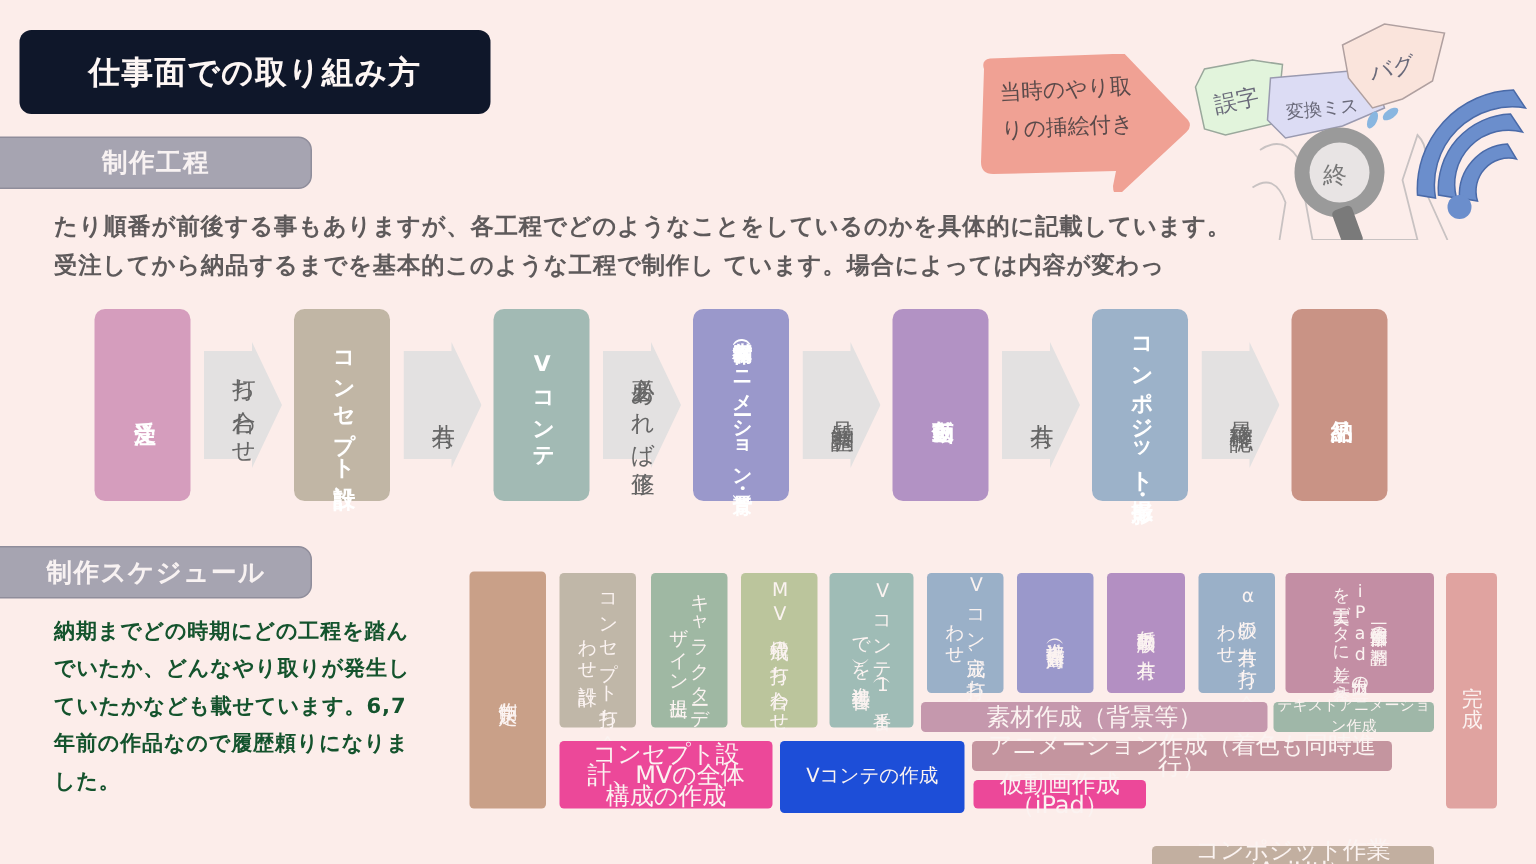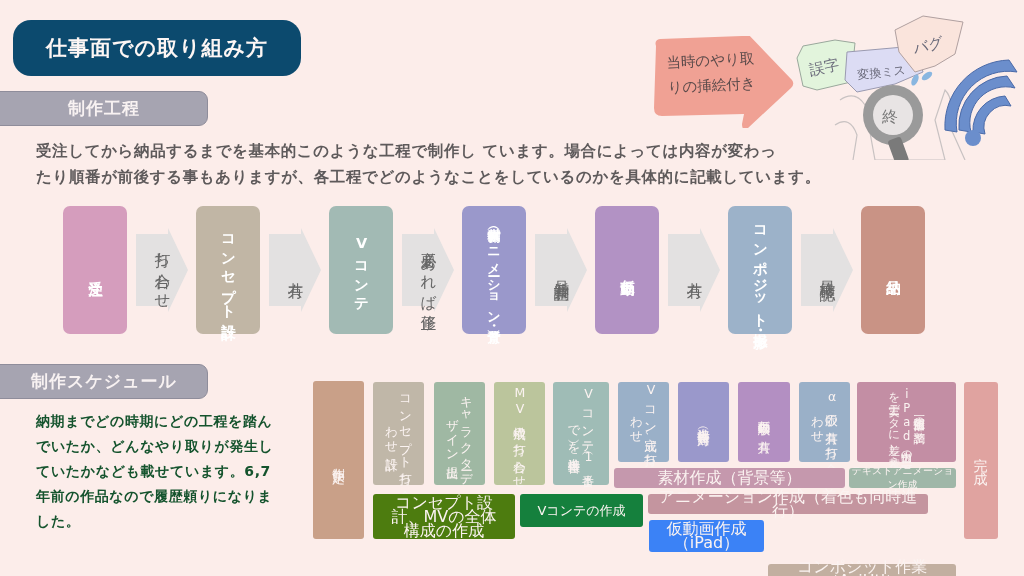--- a/index.html
+++ b/index.html
@@ -7,22 +7,22 @@
   body {
     background: #fcedea;
     font-family: "DejaVu Sans", "Liberation Sans", sans-serif;
     color: #5f5b5c;
     position: relative;
   }
   .abs { position: absolute; }
 
   
   .title-pill {
-    left: 13px; top: 20px; width: 288px; height: 56px;
-    background: #0c4a6e; border-radius: 18px;
+    left: 13px; top: 20px; width: 314px; height: 56px;
+    background: #0f172a; border-radius: 8px;
     color: #fdf6f4; font-size: 21px; font-weight: bold;
     display: flex; align-items: center; justify-content: center;
     letter-spacing: 1px;
   }
   .section-pill {
     left: -10px; width: 218px; height: 35px;
     background: #a6a4b1; border: 1px solid #8f8d9b; border-radius: 9px;
     color: #f8f2f2; font-size: 17px; font-weight: bold;
     display: flex; align-items: center; justify-content: center;
     padding-left: 10px; letter-spacing: 1px;
@@ -81,22 +81,22 @@
   }
 </style>
 </head>
 <body>
 
 <div class="abs title-pill">仕事面での取り組み方</div>
 
 <div class="abs section-pill" style="top:91px;">制作工程</div>
 
 <div class="abs intro-text">
+  <div>たり順番が前後する事もありますが、各工程でどのようなことをしているのかを具体的に記載しています。</div>
   <div>受注してから納品するまでを基本的このような工程で制作し ています。場合によっては内容が変わっ</div>
-  <div>たり順番が前後する事もありますが、各工程でどのようなことをしているのかを具体的に記載しています。</div>
 </div>
 
 <div class="abs callout">
   <svg width="145" height="92" viewBox="0 0 145 92">
     <path d="M6 10 Q4 4 10 3 L92 0 L88 -4 Q90 -8 96 -4 L142 44 Q145 48 141 52 L98 92 Q92 96 92 88 L94 78 L12 80 Q4 80 4 72 Z" fill="#f0a194"></path>
   </svg>
   <div class="callout-text">当時のやり取りの挿絵付き</div>
 </div>
 
 <div class="abs illus">
@@ -202,18 +202,18 @@
   <div class="abs sch v" style="left:553px;top:382px;width:56px;height:103px;background:#9fbcb6;">Vコンテ（1番まで）を進捗報告</div>
   <div class="abs sch v" style="left:618px;top:382px;width:51px;height:80px;background:#9ab0c8;">Vコン完成、打ち合わせ</div>
   <div class="abs sch v" style="left:678px;top:382px;width:51px;height:80px;background:#9a98cb;">進捗報告（対面）</div>
   <div class="abs sch v" style="left:738px;top:382px;width:52px;height:80px;background:#b38fc2;">仮動画版の共有</div>
   <div class="abs sch v" style="left:799px;top:382px;width:51px;height:80px;background:#9ab0c8;">α版の共有、打ち合わせ</div>
   <div class="abs sch v" style="left:857px;top:382px;width:99px;height:80px;background:#c38ea4;font-size:11.5px;line-height:12.5px;letter-spacing:0;">一部修正箇所の調整、iPad仮出力の動画素材を実データに差し替え等</div>
   <div class="abs sch v" style="left:964px;top:382px;width:34px;height:157px;background:#e0a3a0;font-size:14px;letter-spacing:14px;">完成</div>
 
   <div class="abs sch" style="left:614px;top:468px;width:231px;height:20px;background:#c598ad;">素材作成（背景等）</div>
   <div class="abs sch" style="left:849px;top:468px;width:107px;height:20px;background:#9fb7a8;font-size:10px;">テキストアニメーション作成</div>
-  <div class="abs sch" style="left:373px;top:494px;width:142px;height:45px;background:#4d7c0f;padding:0 16px;text-align:center;">コンセプト設計、MVの全体構成の作成</div>
-  <div class="abs sch" style="left:520px;top:494px;width:123px;height:33px;background:#15803d;font-size:13px;">Vコンテの作成</div>
+  <div class="abs sch" style="left:373px;top:494px;width:142px;height:45px;background:#ec4899;padding:0 16px;text-align:center;">コンセプト設計、MVの全体構成の作成</div>
+  <div class="abs sch" style="left:520px;top:494px;width:123px;height:48px;background:#1d4ed8;font-size:13px;">Vコンテの作成</div>
   <div class="abs sch" style="left:648px;top:494px;width:280px;height:20px;background:#c4959f;">アニメーション作成（着色も同時進行）</div>
-  <div class="abs sch" style="left:649px;top:520px;width:115px;height:32px;background:#3b82f6;">仮動画作成（iPad）</div>
+  <div class="abs sch" style="left:649px;top:520px;width:115px;height:19px;background:#ec4899;">仮動画作成（iPad）</div>
   <div class="abs sch" style="left:768px;top:520px;width:188px;height:20px;background:#c2afa0;margin-top:44px;">コンポジット作業（AviUtl）</div>
 </div>
 
 </body></html>

